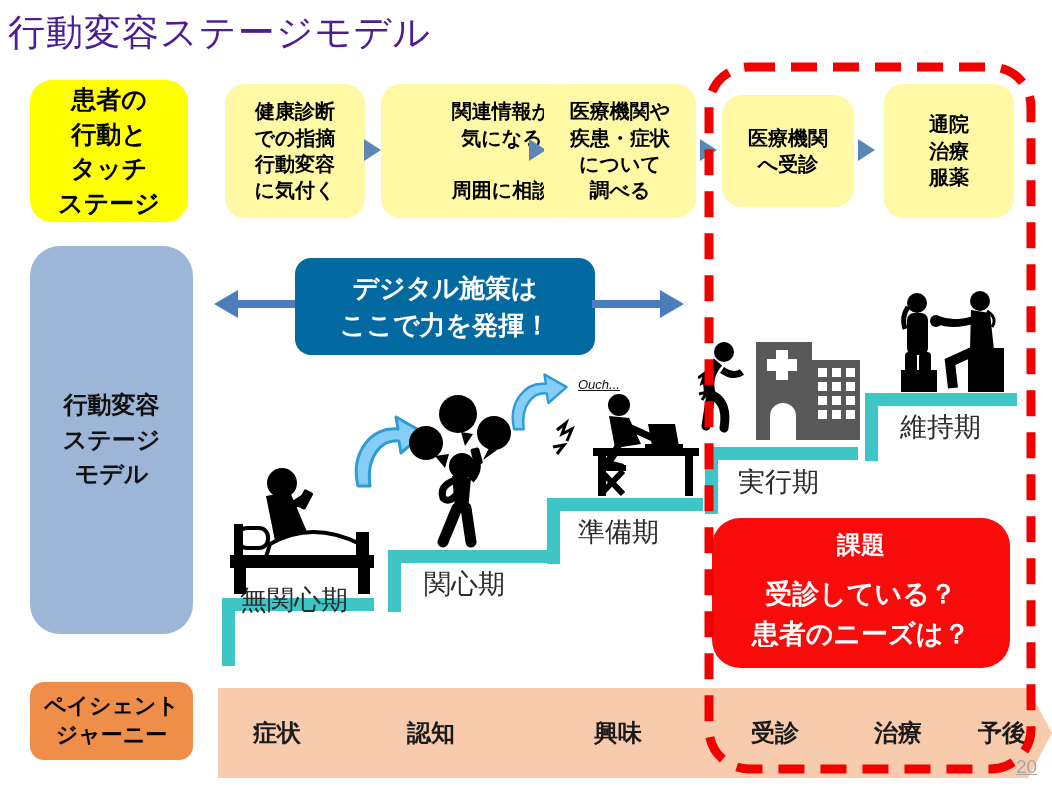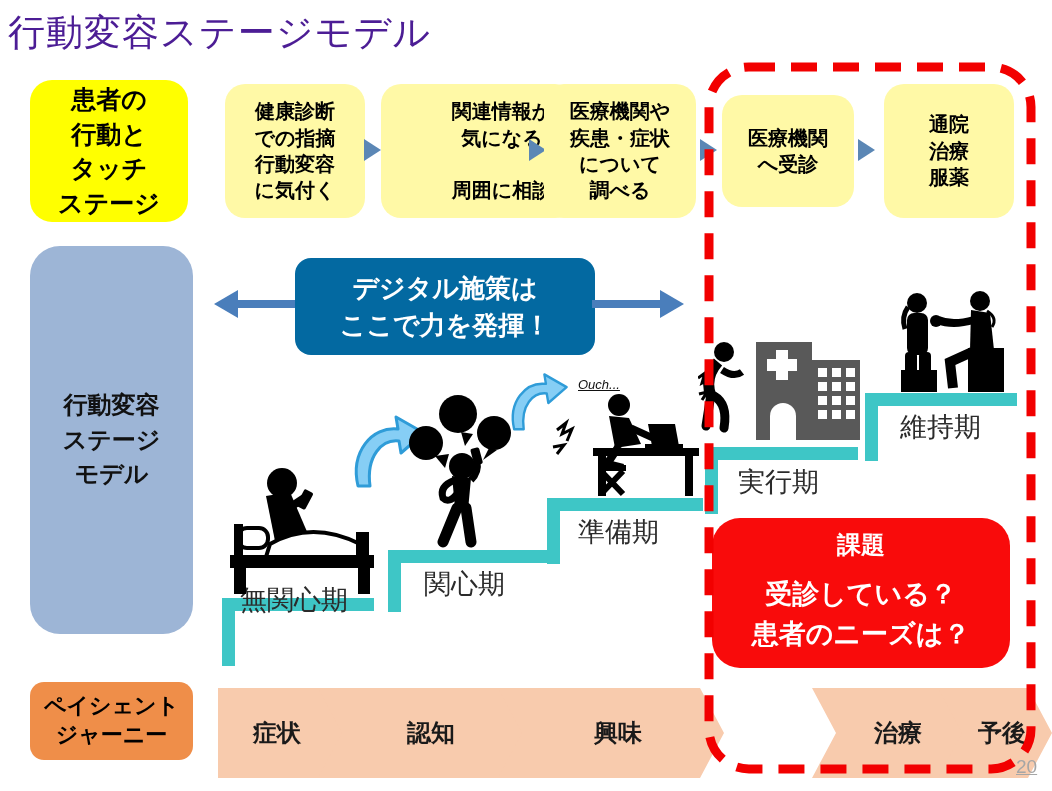--- a/index.html
+++ b/index.html
@@ -264,20 +264,23 @@
 
   <div class="abs chev chev-first c1">
       <span>症状</span>
     </div>
   <div class="abs chev chev-mid c2">
       <span>認知</span>
     </div>
   <div class="abs chev chev-mid c3">
       <span>興味</span>
     </div>
+  <div class="abs chev chev-mid c4">
+      <span>受診</span>
+    </div>
   <div class="abs chev chev-mid c5">
       <span>治療</span>
     </div>
   <div class="abs chev chev-mid c6">
       <span>予後</span>
     </div>
 
   <svg class="abs dashed-overlay" width="350" height="730" viewBox="0 0 350 730">
     <rect x="14" y="14" width="322" height="702" rx="40" ry="40" fill="none" stroke="#F20000" stroke-width="9" stroke-dasharray="26 16"></rect>
   </svg>

